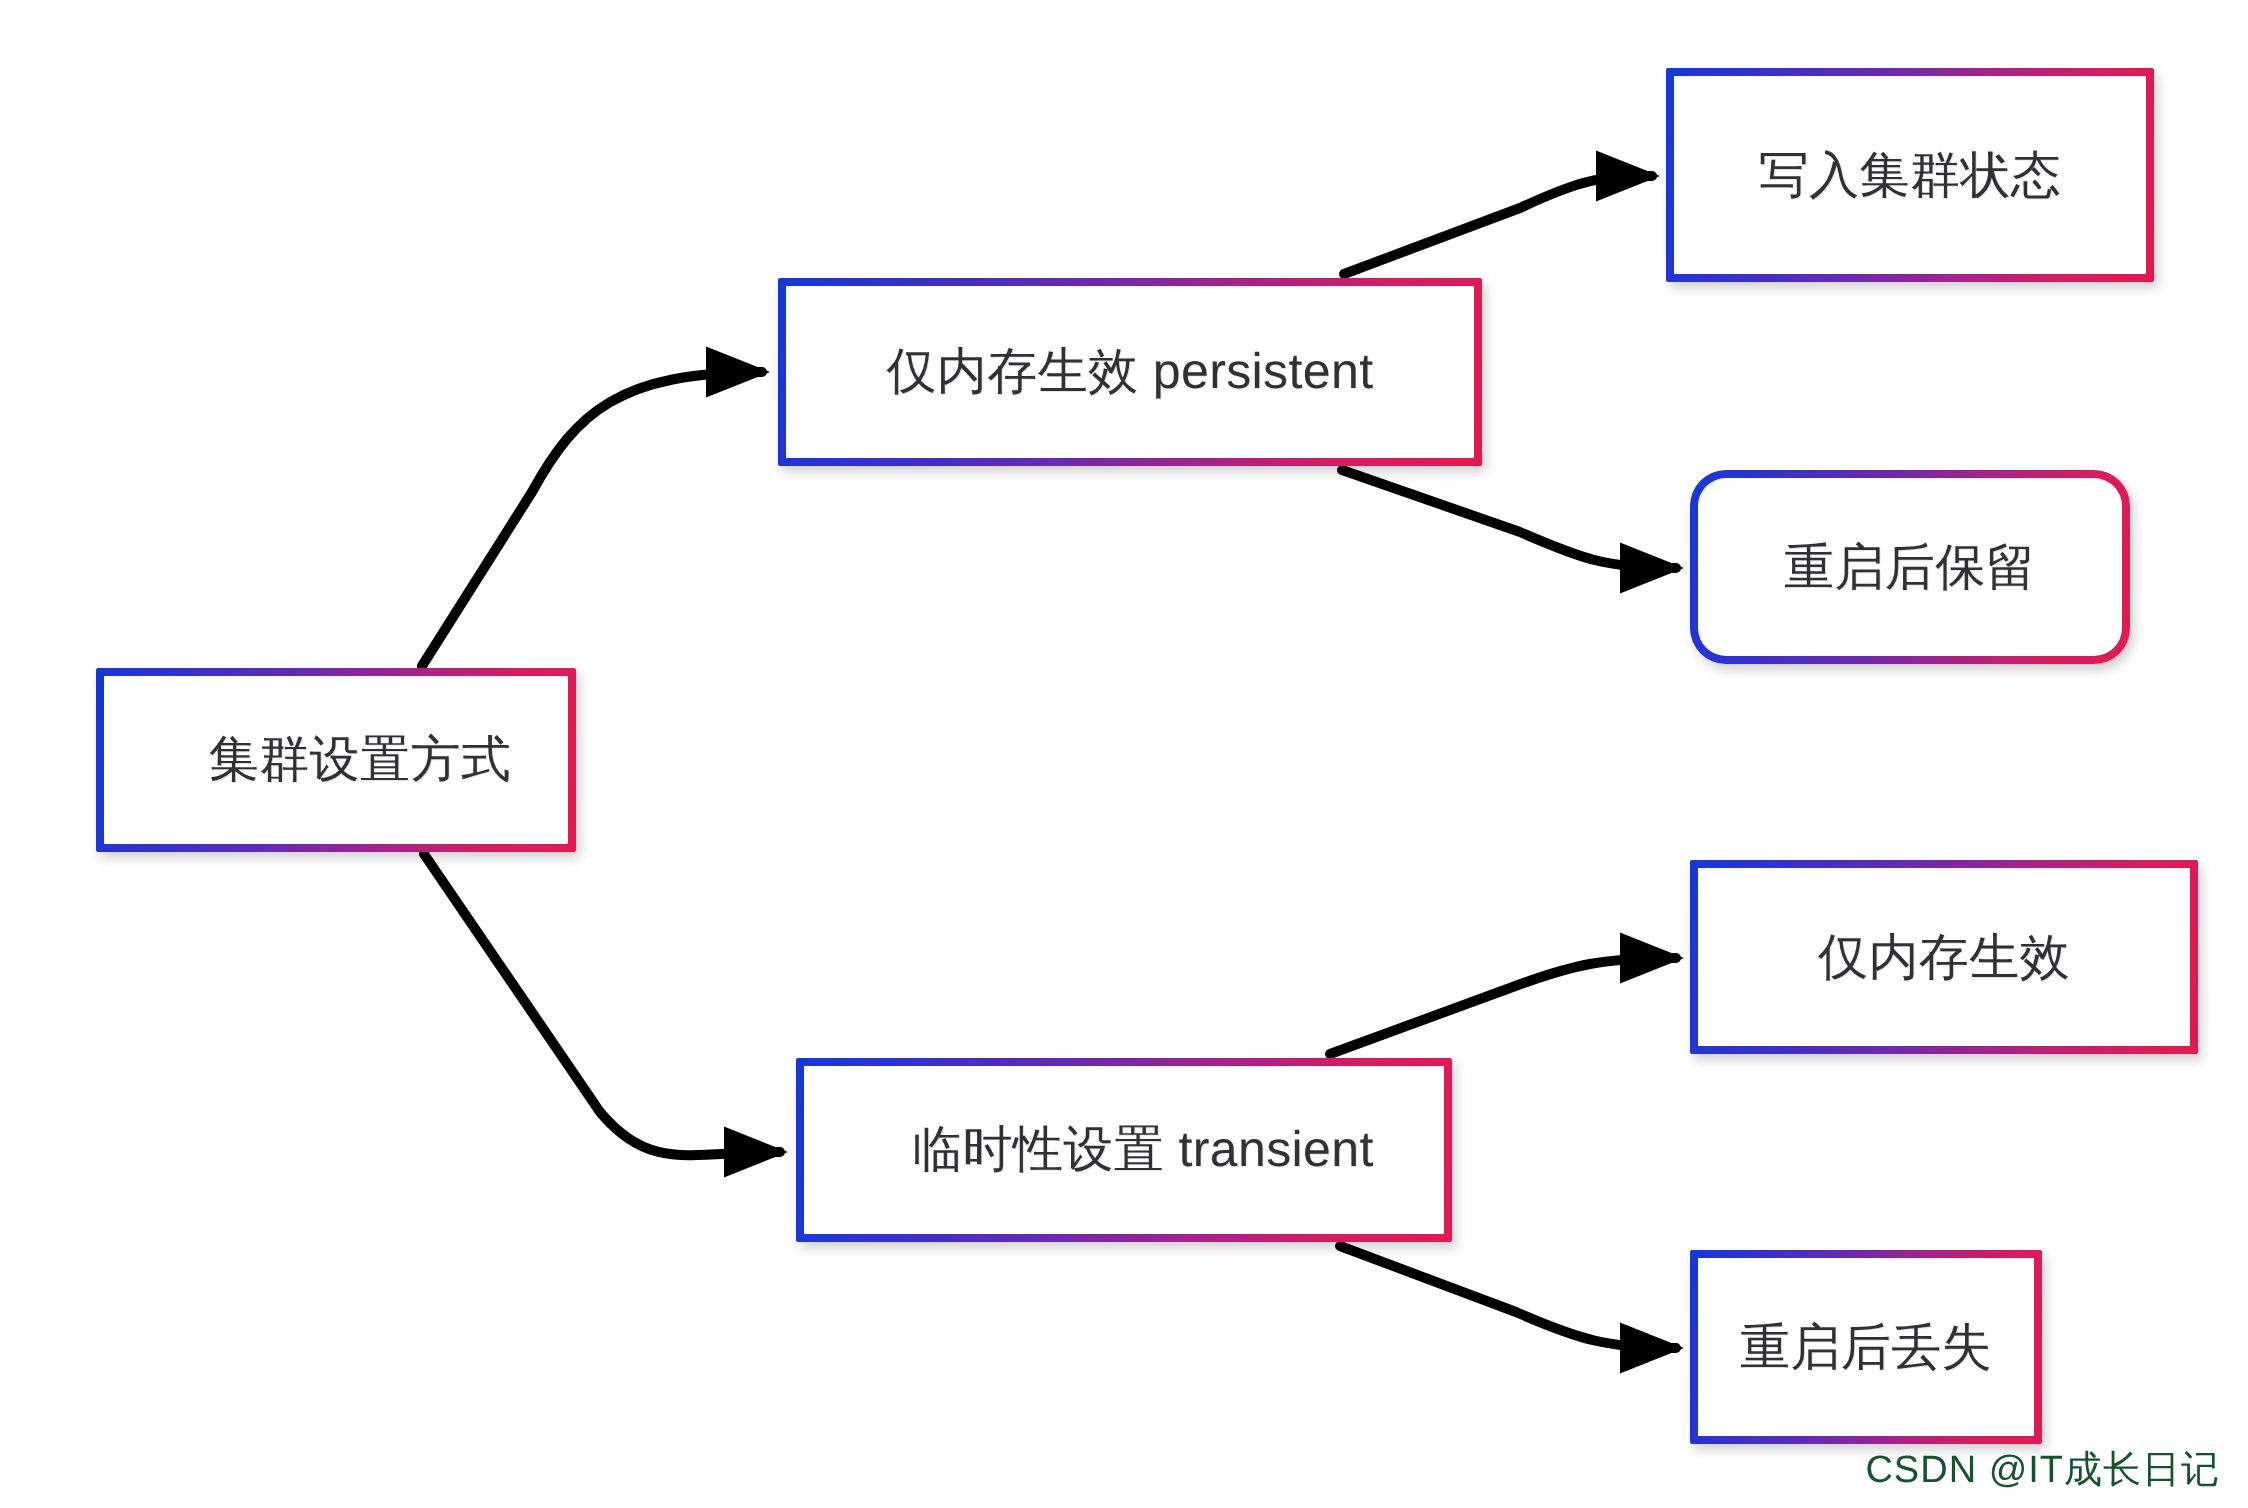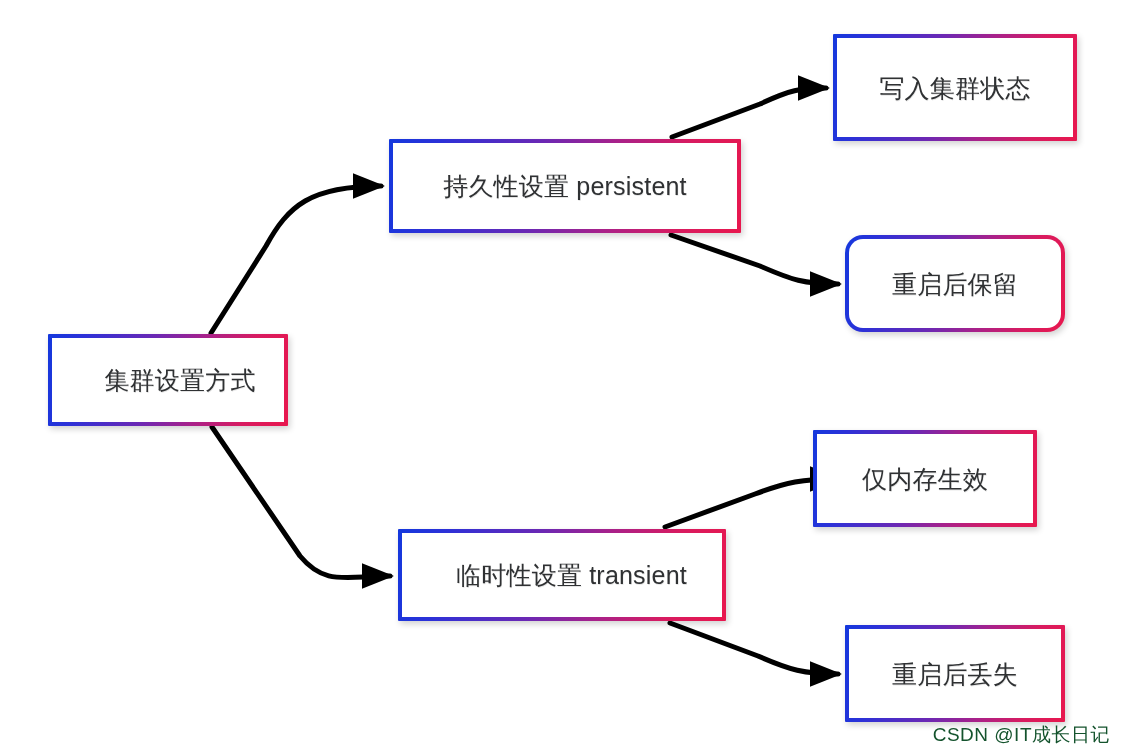--- a/index.html
+++ b/index.html
@@ -80,38 +80,38 @@
         <path d="M 665 527 L 755 494 C 787 482 802 479 838 479" marker-end="url(#arrowhead)"></path>
         <path d="M 670 623 L 758 656 C 790 670 804 674 838 674" marker-end="url(#arrowhead)"></path>
       </g>
   </svg>
 
   <div class="node" style="left: 48px; top: 334px; width: 240px; height: 92px; padding-left: 24px;">
     <span class="node-label">集群设置方式</span>
   </div>
 
   <div class="node" style="left: 389px; top: 139px; width: 352px; height: 94px;">
-    <span class="node-label">持久性设置 persistent</span>
+    <span class="node-label">仅内存生效 persistent</span>
   </div>
 
   <div class="node" style="left: 398px; top: 529px; width: 328px; height: 92px; padding-left: 19px;">
     <span class="node-label">临时性设置 transient</span>
   </div>
 
   <div class="node" style="left: 833px; top: 34px; width: 244px; height: 107px;">
     <span class="node-label">写入集群状态</span>
   </div>
 
   <div class="node" style="left: 845px; top: 235px; width: 220px; height: 97px; border-radius: 18px;">
     <span class="node-label">重启后保留</span>
   </div>
 
-  <div class="node" style="left: 813px; top: 430px; width: 224px; height: 97px;">
+  <div class="node" style="left: 845px; top: 430px; width: 254px; height: 97px;">
     <span class="node-label">仅内存生效</span>
   </div>
 
-  <div class="node" style="left: 845px; top: 625px; width: 220px; height: 97px;">
+  <div class="node" style="left: 845px; top: 625px; width: 176px; height: 97px;">
     <span class="node-label">重启后丢失</span>
   </div>
 
   <div class="watermark">CSDN @IT成长日记</div>
 
 </div>
 
 </body></html>

